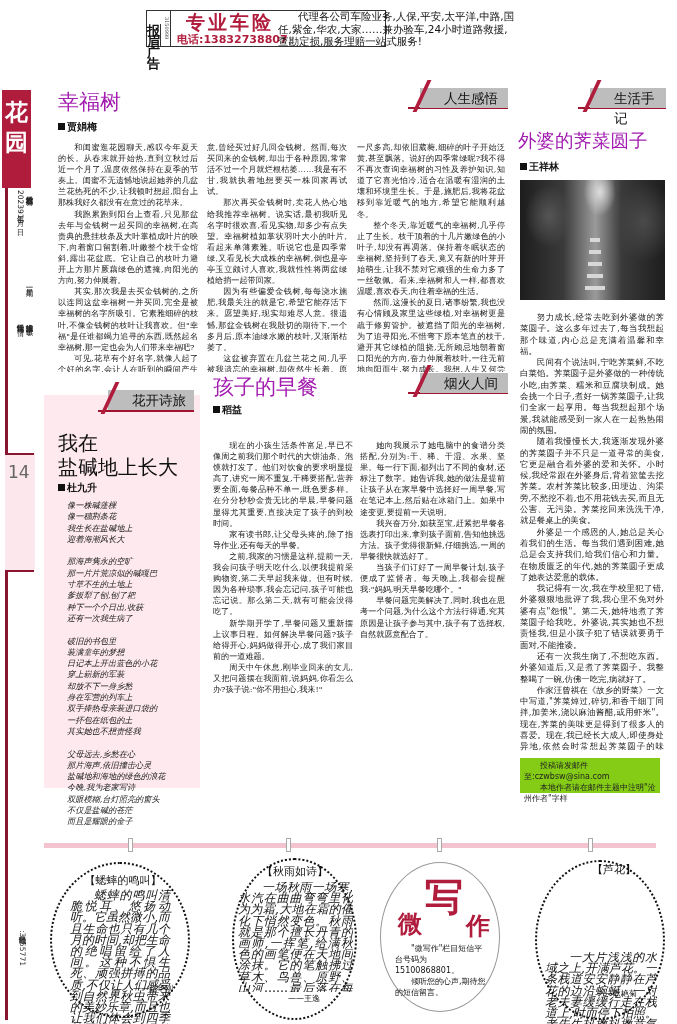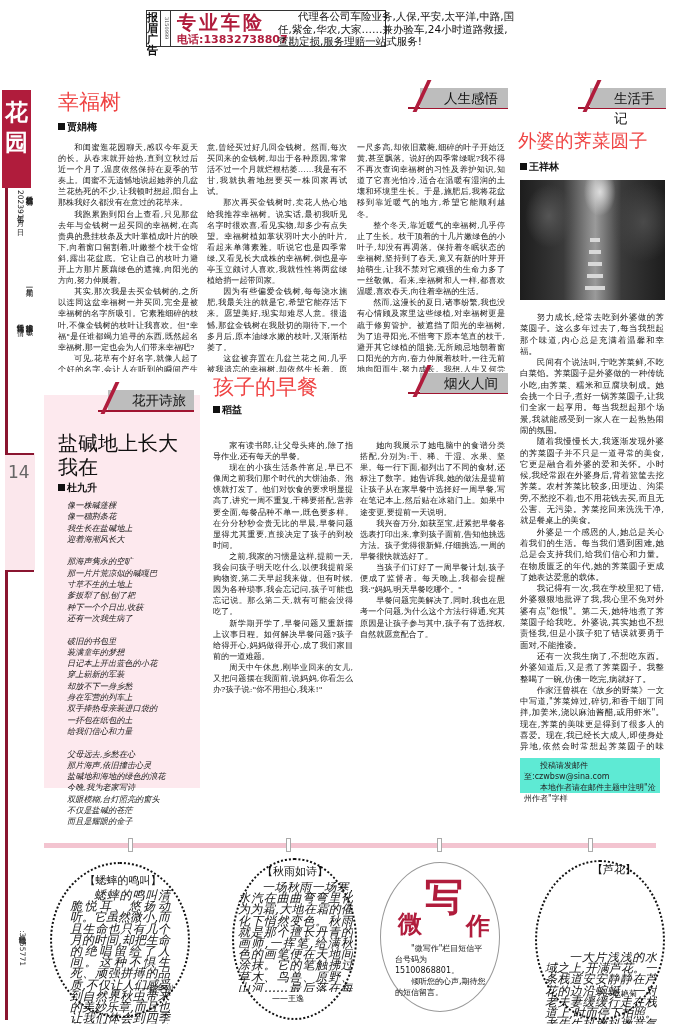--- a/index.html
+++ b/index.html
@@ -1,38 +1,38 @@
 <!DOCTYPE html>
 <html><head>
 <meta charset="utf-8">
 <style>
   * { box-sizing: border-box; margin: 0; padding: 0; }
   html, body { width: 677px; height: 1024px; background: #fff; overflow: hidden; }
   body { position: relative; font-family: "DejaVu Serif", serif; color: #111; }
 
   
   .ad { position: absolute; left: 146px; top: 10px; width: 240px; height: 37px; border: 1px solid #333; display: flex; }
-  .ad-label { width: 14px; font-size: 11px; font-weight: bold; line-height: 11px; text-align: left; border-right: 1px solid #333; padding-top: 1px; font-family: "DejaVu Sans", sans-serif; }
+  .ad-label { width: 14px; font-size: 13px; font-weight: bold; line-height: 11px; text-align: right; border-right: 1px solid #333; padding-top: 1px; font-family: "DejaVu Sans", sans-serif; margin-top: 13px; }
   .ad-phone-vert { width: 10px; font-size: 5px; line-height: 6px; text-align: center; border-right: 1px solid #333; color: #333; writing-mode: vertical-rl; }
-  .ad-brand { width: 112px; padding-left: 6px; }
+  .ad-brand { width: 112px; padding-left: 6px; text-align: center; }
   .ad-brand-name { font-family: "DejaVu Sans", sans-serif; font-weight: bold; font-size: 19px; color: #b01c3c; letter-spacing: 3px; line-height: 22px; }
   .ad-brand-phone { font-family: "DejaVu Sans", sans-serif; font-weight: bold; font-size: 11px; color: #b01c3c; line-height: 13px; white-space: nowrap; }
   .ad-text { position: absolute; left: 278px; top: 10px; width: 240px; font-family: "DejaVu Sans", sans-serif; font-size: 10.5px; line-height: 12.5px; color: #111; text-indent: 20px; }
 
   
   .rail-line { position: absolute; left: 5px; width: 3px; background: #8a1530; }
   .section-block { position: absolute; left: 2px; top: 90px; width: 29px; height: 98px; background: #b01c3c; color: #fff; font-family: "DejaVu Sans", sans-serif; font-weight: bold; font-size: 23px; line-height: 30px; text-align: center; padding-top: 7px; }
   .rail-info { position: absolute; top: 190px; font-size: 7.5px; font-family: "DejaVu Sans", sans-serif; writing-mode: vertical-rl; line-height: 9px; color: #222; }
   .page-num-box { position: absolute; left: 5px; top: 453px; width: 30px; height: 117px; background: #fbe7ec; }
   .page-num-top, .page-num-bot { position: absolute; left: 5px; width: 29px; height: 2px; background: #8a1530; }
   .page-num { position: absolute; left: 8px; top: 462px; font-family: "DejaVu Sans", sans-serif; font-size: 17px; color: #666; }
   .rail-phone { position: absolute; left: 17px; top: 930px; font-size: 7.5px; writing-mode: vertical-rl; font-family: "DejaVu Sans", sans-serif; color: #333; }
 
   
-  .title { position: absolute; font-family: "DejaVu Sans", sans-serif; font-weight: normal; color: #ef4444; white-space: nowrap; }
+  .title { position: absolute; font-family: "DejaVu Sans", sans-serif; font-weight: normal; color: #a21caf; white-space: nowrap; }
   .byline { position: absolute; font-family: "DejaVu Sans", sans-serif; font-weight: bold; font-size: 10px; }
   .byline::before { content: ""; display: inline-block; width: 7px; height: 7px; background: #111; margin-right: 2px; vertical-align: 0; }
   .col { position: absolute; font-size: 8.1px; line-height: 11.1px; text-align: justify; color: #1a1a1a; overflow: hidden; }
   .col p { text-indent: 2em; }
   .tag { position: absolute; height: 20px; background: #bdbdbd; font-family: "DejaVu Serif", serif; font-size: 13.5px; line-height: 20px; padding-left: 24px; color: #111; }
   .tag-underline { position: absolute; height: 2px; background: #a01430; }
   .tag-slash { position: absolute; width: 4px; height: 32px; background: #b01c3c; transform: skewX(-25deg); }
 
   
   .poem-bg { position: absolute; left: 44px; top: 395px; width: 156px; height: 393px; background: #fde9ee; }
@@ -44,21 +44,21 @@
   .photo { position: absolute; left: 520px; top: 180px; width: 145px; height: 120px;
     background:
       radial-gradient(ellipse 30px 40px at 20% 30%, #555 0%, transparent 80%),
       radial-gradient(ellipse 40px 50px at 85% 35%, #4a4a4a 0%, transparent 80%),
       radial-gradient(ellipse 20px 30px at 55% 10%, #ddd 0%, transparent 80%),
       linear-gradient(90deg, #1d1d1d 0%, #3a3a3a 30%, #8a8a8a 48%, #9a9a9a 52%, #3a3a3a 70%, #1d1d1d 100%);
   }
   .photo-steps { position: absolute; left: 585px; width: 18px; height: 4px; background: #d8d8d8; }
 
   
-  .submit-box { position: absolute; left: 520px; top: 758px; width: 140px; height: 35px; background: #5eead4; font-family: "DejaVu Sans", sans-serif; font-size: 8px; line-height: 11px; padding: 2px 4px; color: #222; }
+  .submit-box { position: absolute; left: 520px; top: 758px; width: 140px; height: 35px; background: #84cc16; font-family: "DejaVu Sans", sans-serif; font-size: 8px; line-height: 11px; padding: 2px 4px; color: #222; }
   .submit-box p { text-indent: 2em; }
 
   
   .pink-rule { position: absolute; top: 843px; height: 5px; background: #f3c4d0; }
   .connector { position: absolute; width: 5px; height: 14px; border: 1px solid #aaa; background: #fff; }
   .oval { position: absolute; border: 2.5px dotted #111; border-radius: 50%; }
   .oval-title { position: absolute; font-family: "DejaVu Sans", sans-serif; font-size: 11px; text-align: center; }
   .oval-text { position: absolute; font-size: 12px; line-height: 11.2px; text-align: justify; font-style: italic; }
   .oval-text p { text-indent: 2em; }
   .oval-author { position: absolute; font-family: "DejaVu Sans", sans-serif; font-size: 8px; }
@@ -121,22 +121,22 @@
   <p style="text-indent:0">一尺多高,却依旧葳蕤,细碎的叶子开始泛黄,甚至飘落。说好的四季常绿呢?我不得不再次查询幸福树的习性及养护知识,知道了它喜光怕冷,适合在温暖有湿润的土壤和环境里生长。于是,施肥后,我将花盆移到靠近暖气的地方,希望它能顺利越冬。</p>
   <p>整个冬天,靠近暖气的幸福树,几乎停止了生长。枝干顶着的十几片嫩绿色的小叶子,却没有再凋落。保持着冬眠状态的幸福树,坚持到了春天,竟又有新的叶芽开始萌生,让我不禁对它顽强的生命力多了一丝敬佩。看来,幸福树和人一样,都喜欢温暖,喜欢春天,向往着幸福的生活。</p>
   <p>然而,这漫长的夏日,诸事纷繁,我也没有心情顾及家里这些绿植,对幸福树更是疏于修剪管护。被遮挡了阳光的幸福树,为了追寻阳光,不惜弯下原本笔直的枝干,避开其它绿植的阻挠,无所顾忌地朝着窗口阳光的方向,奋力伸展着枝叶,一往无前地向阳而生,努力成长。我想,人生又何尝不是如此,一直在努力生活,朝着幸福的方向。</p>
 </div>
 
 <div class="poem-bg"></div>
 <div class="tag-underline" style="left:98px;top:410px;width:96px;"></div>
 <div class="tag" style="left:108px;top:390px;width:86px;">花开诗旅</div>
 <div class="tag-slash" style="left:108px;top:382px;"></div>
 <div class="poem-title">
+  <div>我在</div>
   <div>盐碱地上长大</div>
-  <div>我在</div>
 </div>
 <div class="byline" style="left:58px;top:481px;">杜九升</div>
 <div class="poem-lines">
   <div>像一株碱蓬棵</div>
   <div>像一穗荆条花</div>
   <div>我生长在盐碱地上</div>
   <div>迎着海潮风长大</div>
   <div class="gap"></div>
   <div>那海声隽永的空旷</div>
   <div>那一片片荒凉似的碱嘎巴</div>
@@ -146,41 +146,41 @@
   <div>还有一次我生病了</div>
   <div class="gap"></div>
   <div>破旧的书包里</div>
   <div>装满童年的梦想</div>
   <div>日记本上开出蓝色的小花</div>
   <div>穿上崭新的军装</div>
   <div>却放不下一身乡愁</div>
   <div>身在军营的列车上</div>
   <div>双手捧热母亲装进口袋的</div>
   <div>一抔包在纸包的土</div>
-  <div>给我们信心和力量</div>
+  <div>其实她也不想责怪我</div>
   <div class="gap"></div>
   <div>父母远去,乡愁在心</div>
   <div>那片海声,依旧撞击心灵</div>
   <div>盐碱地和海地的绿色的浪花</div>
   <div>今晚,我为老家写诗</div>
   <div>双眼模糊,台灯照亮的窗头</div>
   <div>不仅是盐碱的苍茫</div>
   <div>而且是耀眼的金子</div>
 </div>
 
 <div class="title" style="left:213px;top:373px;font-size:21px;">孩子的早餐</div>
 <div class="byline" style="left:213px;top:403px;">稻益</div>
 
 <div class="tag-underline" style="left:408px;top:392px;width:100px;"></div>
 <div class="tag" style="left:420px;top:373px;width:88px;">烟火人间</div>
 <div class="tag-slash" style="left:420px;top:365px;"></div>
 
 <div class="col" style="left:213px;top:440px;width:140px;height:395px;">
+  <p>现在的小孩生活条件富足,早已不像周之前我们那个时代的大饼油条、泡馍就打发了。他们对饮食的要求明显提高了,讲究一周不重复,干稀要搭配,营养要全面,每餐品种不单一,既色要多样。在分分秒秒金贵无比的早晨,早餐问题显得尤其重要,直接决定了孩子的到校时间。</p>
   <p>家有读书郎,让父母头疼的,除了指导作业,还有每天的早餐。</p>
-  <p>现在的小孩生活条件富足,早已不像周之前我们那个时代的大饼油条、泡馍就打发了。他们对饮食的要求明显提高了,讲究一周不重复,干稀要搭配,营养要全面,每餐品种不单一,既色要多样。在分分秒秒金贵无比的早晨,早餐问题显得尤其重要,直接决定了孩子的到校时间。</p>
   <p>之前,我家的习惯是这样,提前一天,我会问孩子明天吃什么,以便我提前采购物资,第二天早起我来做。但有时候,因为各种琐事,我会忘记问,孩子可能也忘记说。那么第二天,就有可能会没得吃了。</p>
   <p>新学期开学了,早餐问题又重新摆上议事日程。如何解决早餐问题?孩子给得开心,妈妈做得开心,成了我们家目前的一道难题。</p>
   <p>周天中午休息,刚毕业回来的女儿,又把问题摆在我面前,说妈妈,你看怎么办?孩子说:"你不用担心,我来!"</p>
 </div>
 <div class="col" style="left:360px;top:440px;width:145px;height:395px;">
   <p>她向我展示了她电脑中的食谱分类搭配,分别为:干、稀、干湿、水果、坚果。每一行下面,都列出了不同的食材,还标注了数字。她告诉我,她的做法是提前让孩子从在家早餐中选择好一周早餐,写在笔记本上,然后贴在冰箱门上。如果中途变更,要提前一天说明。</p>
   <p>我兴奋万分,如获至宝,赶紧把早餐各选表打印出来,拿到孩子面前,告知他挑选方法。孩子觉得很新鲜,仔细挑选,一周的早餐很快就选好了。</p>
   <p>当孩子们订好了一周早餐计划,孩子便成了监督者。每天晚上,我都会提醒我:"妈妈,明天早餐吃哪个。"</p>
   <p>早餐问题完美解决了,同时,我也在思考一个问题,为什么这个方法行得通,究其原因是让孩子参与其中,孩子有了选择权,自然就愿意配合了。</p>
 </div>
@@ -225,21 +225,21 @@
 <div class="oval-text" style="left:70px;top:890px;width:100px;">
     <p>蟋蟀的鸣叫清脆悦耳、悠扬动听。它虽然微小,而且生命也只有几个月的时间,却把生命的绝唱留给了人间。这种不惧生死、顽强拼搏的品质,不仅让人们感受到自然界秋虫带来的美妙乐章,而且也让我们体会到四季轮回带来的岁月静好。</p>
   </div>
 <div class="oval-author" style="left:133px;top:983px;">——赵华刚</div>
 
 <div class="oval" style="left:232px;top:858px;width:125px;height:162px;"></div>
 <div class="oval-title" style="left:250px;top:864px;width:90px;">【秋雨如诗】</div>
 <div class="oval-text" style="left:238px;top:882px;width:115px;height:110px;overflow:hidden;">
     <p>一场秋雨一场寒,水汽在曲曲弯弯里化为为霜,大地在霜的催化下悄然变色。秋雨就是那个擅长丹青的画师,一挥笔,给满秋色的画笔便在天地间涂抹。它的笔触拂过草木、鸟兽、原野、山河……最后落在每个人的心上。你在望着山河已秋、原野尽染的景象,恍觉秋已经无声无息地来了。它来得那样轻,那么静。</p>
   </div>
-<div class="oval-author" style="left:272px;top:993px;">——王逸</div>
+<div class="oval-author" style="left:288px;top:993px;">——王逸</div>
 
 <div class="micro-circle"></div>
 <div class="micro-big" style="left:398px;top:908px;font-size:24px;">微</div>
 <div class="micro-big" style="left:425px;top:872px;font-size:38px;">写</div>
 <div class="micro-big" style="left:466px;top:910px;font-size:24px;">作</div>
 <div class="micro-text">
   <p>"微写作"栏目短信平台号码为15100868801。</p>
   <p>倾听您的心声,期待您的短信留言。</p>
 </div>
 

